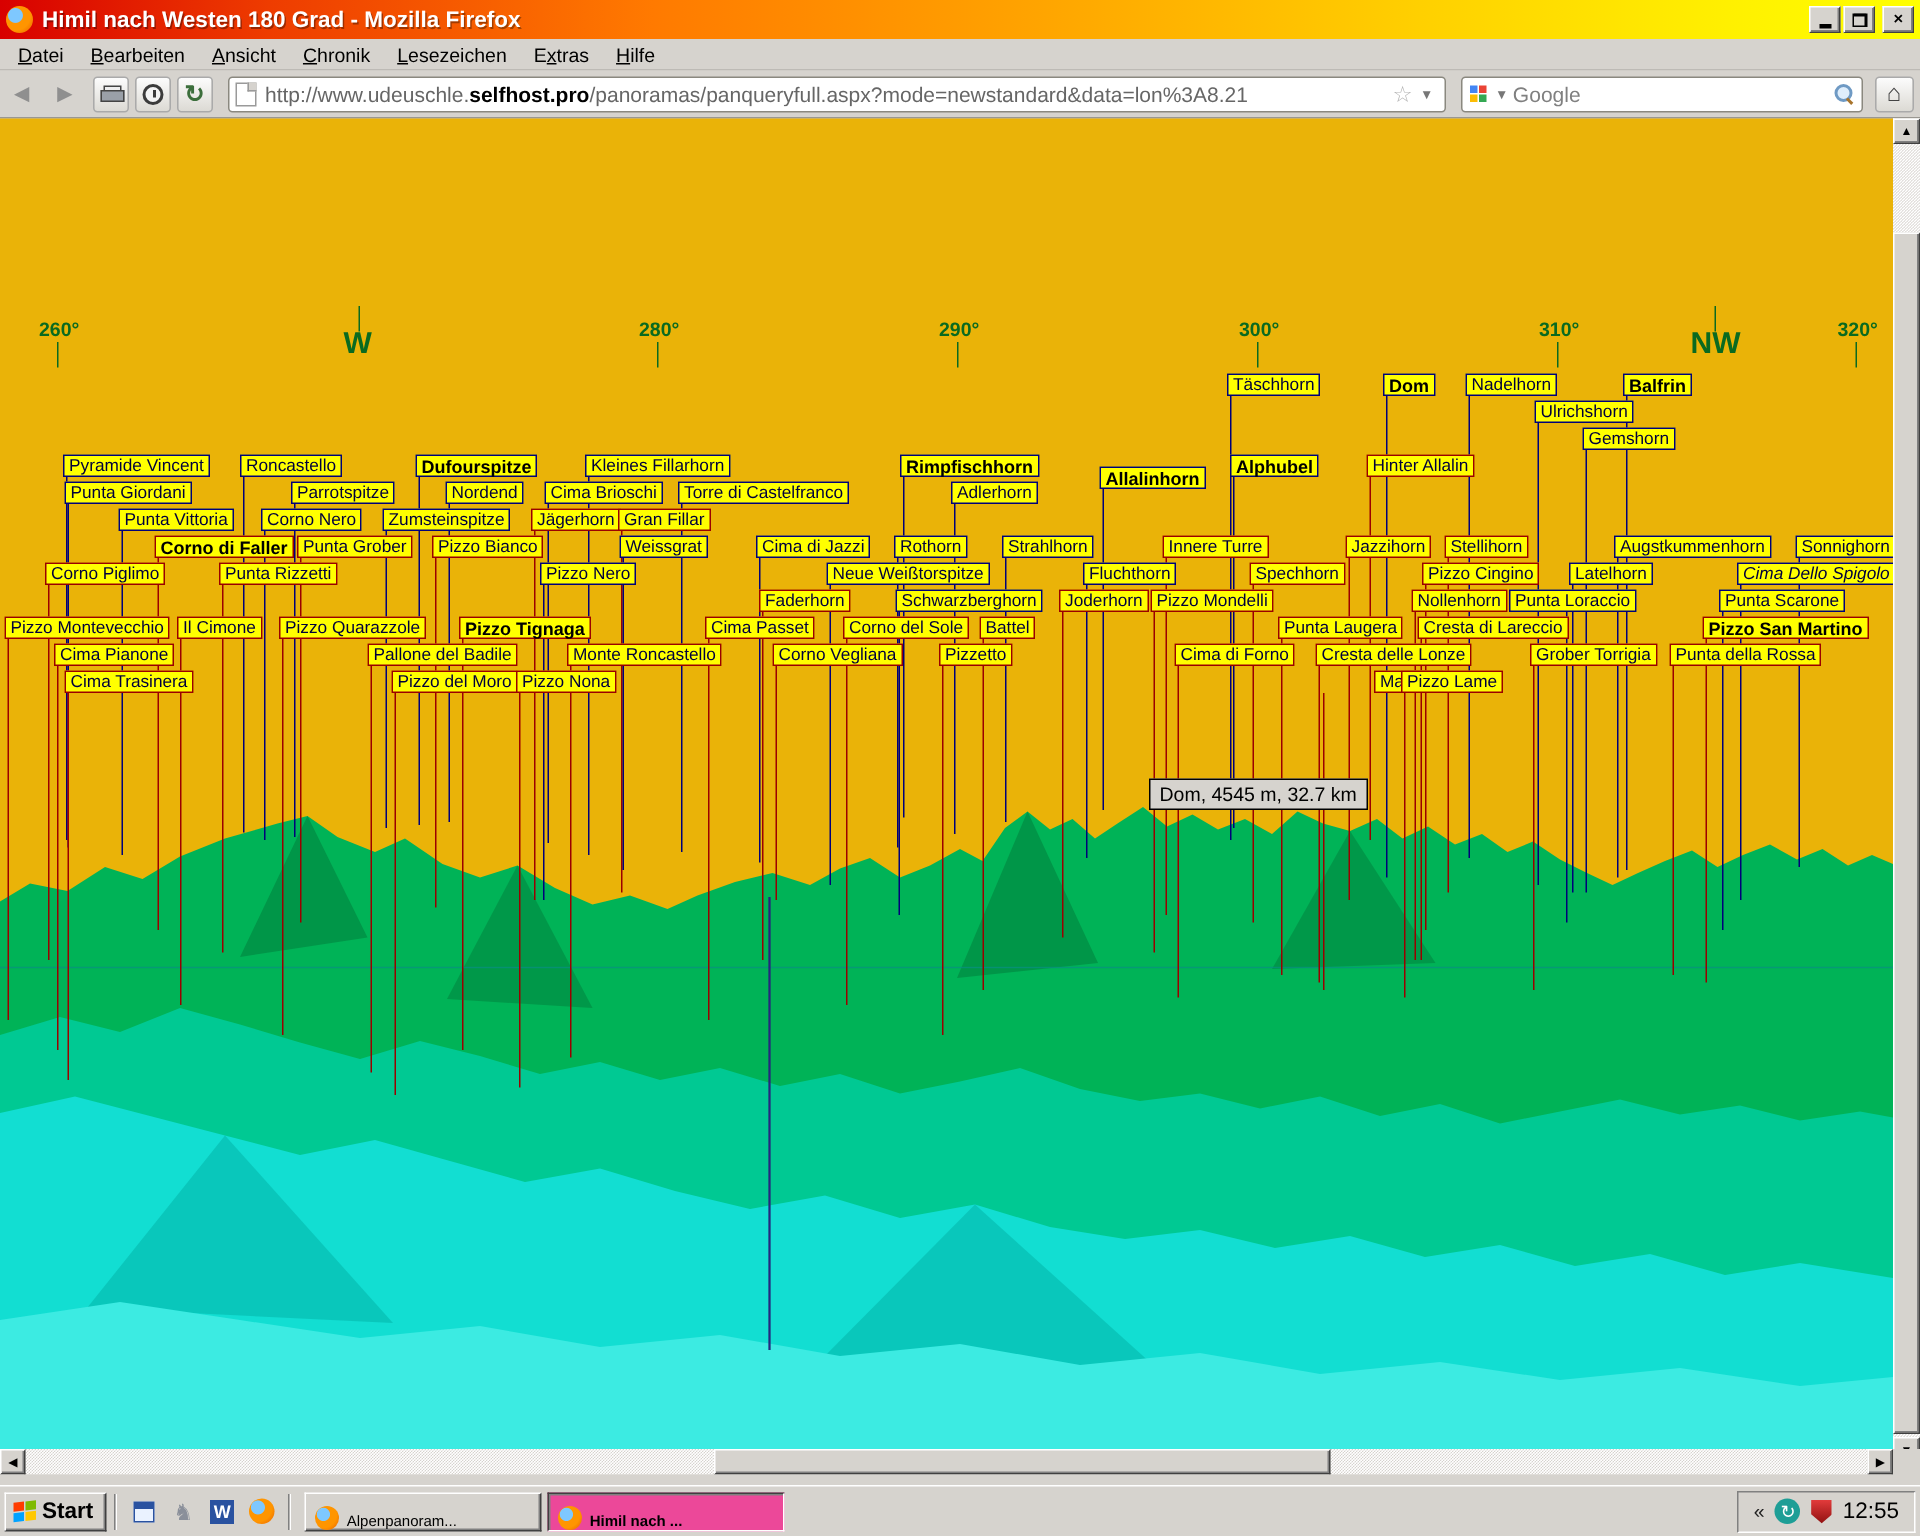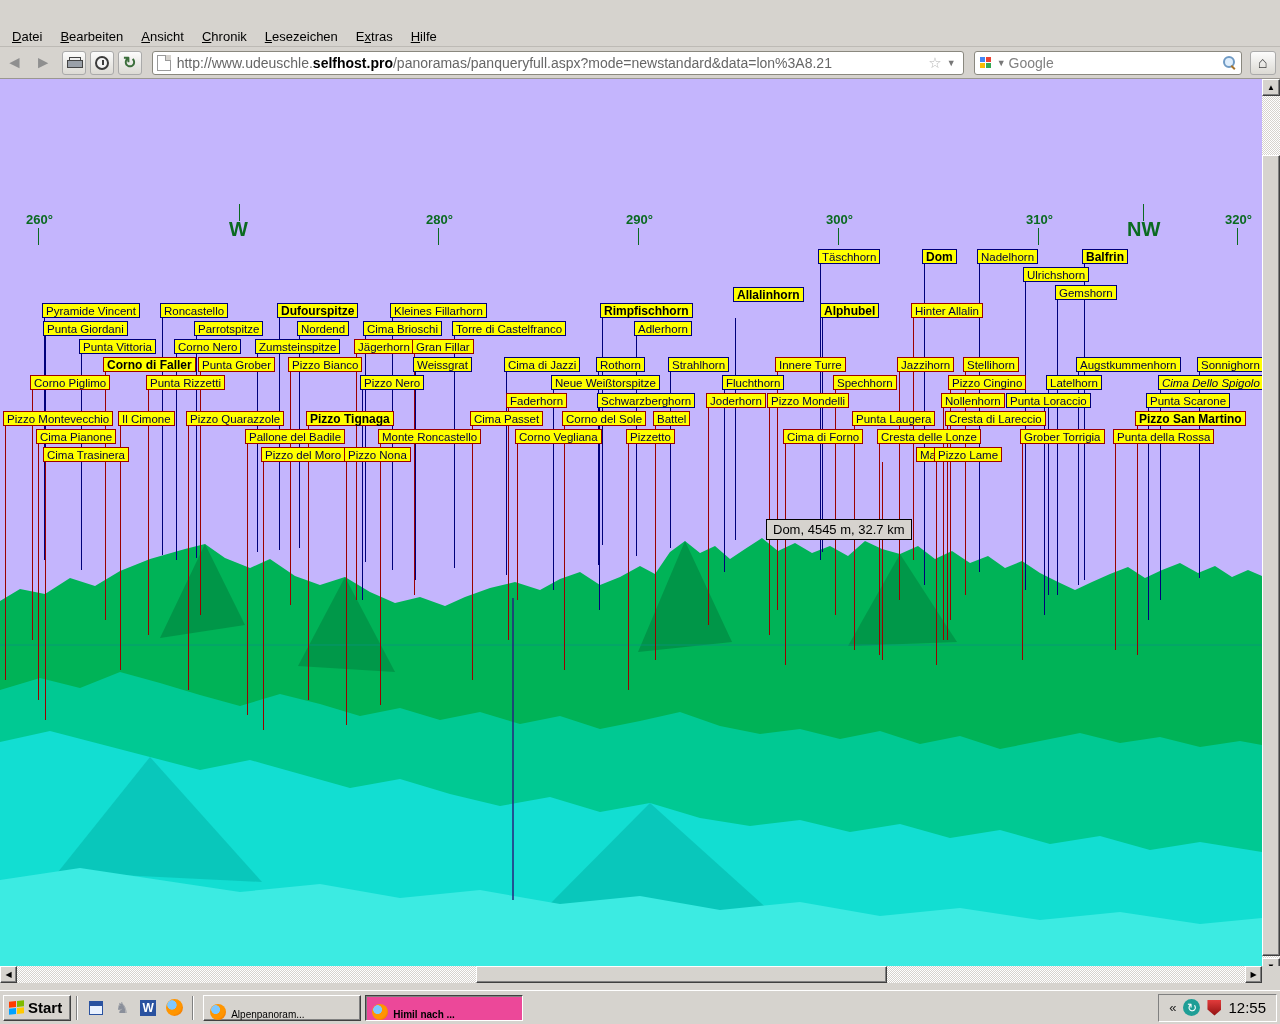--- a/index.html
+++ b/index.html
@@ -53,21 +53,21 @@
     border-radius:3px; display:flex; align-items:center; padding:0 5px; font-size:14px; color:#808080; }
   .gicon { display:grid; grid-template-columns:5px 5px; grid-template-rows:5px 5px; gap:1px; margin-right:3px; }
   .gicon i { display:block; }
   .magnifier { position:relative; width:13px; height:13px; margin-left:auto; }
   .magnifier::before { content:""; position:absolute; left:0; top:0; width:8px; height:8px; border:2px solid #6f9ac4; border-radius:50%; background:#dfeefc; }
   .magnifier::after { content:""; position:absolute; left:9px; top:9px; width:5px; height:2px; background:#a8742c; transform:rotate(45deg); transform-origin:0 0; }
   .homebtn { width:26px; height:24px; margin-left:8px; display:flex; align-items:center; justify-content:center;
     border:1px solid #aaa; border-radius:3px; background:linear-gradient(#fcfcfc,#dcdad4); font-size:16px; color:#444; }
 
   
-  #content { position:absolute; left:0; top:79px; width:1262px; height:887px; background:#c4b5fd; overflow:hidden; }
+  #content { position:absolute; left:0; top:79px; width:1262px; height:887px; background:#eab308; overflow:hidden; }
   .compass-label { position:absolute; color:#0a6a20; font-weight:bold; font-size:13px; }
   .compass-label.big { font-size:20px; }
   .compass-tick { position:absolute; width:1px; height:17px; background:#0a6a20; }
   .peak { position:absolute; height:15px; line-height:12px; padding:1px 3px; background:#ffff00;
     border:1px solid; font-size:11.5px; color:#00003c; white-space:nowrap; z-index:3; }
   .peak.bold { font-weight:bold; color:#000; font-size:12px; }
   .leader { position:absolute; width:1px; z-index:2; }
   #terrain { position:absolute; left:0; top:0; z-index:1; }
   .tooltip { position:absolute; z-index:5; background:#d6d3ce; border:1px solid #000;
     font-size:13px; color:#000; padding:2px 6px; white-space:nowrap; }
@@ -111,20 +111,33 @@
   .upd-ico { width:17px; height:17px; border-radius:50%; background:#1e9e96; color:#fff; font-size:12px;
     display:flex; align-items:center; justify-content:center; }
   .shield-ico { width:14px; height:16px; background:linear-gradient(#e23b3b,#8f1010);
     clip-path:polygon(0 0,100% 0,100% 62%,50% 100%,0 62%); }
 </style>
 </head>
 <body>
 
 <div id="screen">
 
+  <div class="titlebar">
+    <div class="ffball"></div>
+    <span class="title">Himil nach Westen 180 Grad - Mozilla Firefox</span>
+    <div class="winbtns">
+      <div class="winbtn">
+          <div class="glyph-min"></div>
+        </div>
+      <div class="winbtn">
+          <div class="glyph-rest"></div>
+        </div>
+      <div class="winbtn close">×</div>
+    </div>
+  </div>
 
   <div class="menubar">
       <span class="mi"><u>D</u><span>a</span><span>t</span><span>e</span><span>i</span></span>
       <span class="mi"><u>B</u><span>e</span><span>a</span><span>r</span><span>b</span><span>e</span><span>i</span><span>t</span><span>e</span><span>n</span></span>
       <span class="mi"><u>A</u><span>n</span><span>s</span><span>i</span><span>c</span><span>h</span><span>t</span></span>
       <span class="mi"><u>C</u><span>h</span><span>r</span><span>o</span><span>n</span><span>i</span><span>k</span></span>
       <span class="mi"><u>L</u><span>e</span><span>s</span><span>e</span><span>z</span><span>e</span><span>i</span><span>c</span><span>h</span><span>e</span><span>n</span></span>
       <span class="mi"><span>E</span><u>x</u><span>t</span><span>r</span><span>a</span><span>s</span></span>
       <span class="mi"><u>H</u><span>i</span><span>l</span><span>f</span><span>e</span></span>
     </div>
@@ -215,21 +228,21 @@
         <div class="peak" style="left: 42px; top: 224px; border-color: rgb(0, 0, 122);">Pyramide Vincent</div>
         <div class="leader" style="left: 162px; top: 239px; height: 237px; background: rgb(0, 0, 122);"></div>
         <div class="peak" style="left: 160px; top: 224px; border-color: rgb(0, 0, 122);">Roncastello</div>
         <div class="leader" style="left: 279px; top: 239px; height: 232px; background: rgb(0, 0, 122);"></div>
         <div class="peak bold" style="left: 277px; top: 224px; border-color: rgb(0, 0, 122);">Dufourspitze</div>
         <div class="leader" style="left: 392px; top: 239px; height: 252px; background: rgb(0, 0, 122);"></div>
         <div class="peak" style="left: 390px; top: 224px; border-color: rgb(0, 0, 122);">Kleines Fillarhorn</div>
         <div class="leader" style="left: 602px; top: 239px; height: 227px; background: rgb(0, 0, 122);"></div>
         <div class="peak bold" style="left: 600px; top: 224px; border-color: rgb(0, 0, 122);">Rimpfischhorn</div>
         <div class="leader" style="left: 735px; top: 239px; height: 222px; background: rgb(0, 0, 122);"></div>
-        <div class="peak bold" style="left: 733px; top: 208px; border-color: rgb(0, 0, 122);">Allalinhorn</div>
+        <div class="peak bold" style="left: 733px; top: 232px; border-color: rgb(0, 0, 122);">Allalinhorn</div>
         <div class="leader" style="left: 822px; top: 239px; height: 234px; background: rgb(0, 0, 122);"></div>
         <div class="peak bold" style="left: 820px; top: 224px; border-color: rgb(0, 0, 122);">Alphubel</div>
         <div class="leader" style="left: 913px; top: 239px; height: 242px; background: rgb(155, 0, 0);"></div>
         <div class="peak" style="left: 911px; top: 224px; border-color: rgb(155, 0, 0);">Hinter Allalin</div>
         <div class="peak" style="left: -14px; top: 242px; border-color: rgb(0, 0, 122);">g</div>
         <div class="leader" style="left: 45px; top: 257px; height: 229px; background: rgb(0, 0, 122);"></div>
         <div class="peak" style="left: 43px; top: 242px; border-color: rgb(0, 0, 122);">Punta Giordani</div>
         <div class="leader" style="left: 196px; top: 257px; height: 222px; background: rgb(0, 0, 122);"></div>
         <div class="peak" style="left: 194px; top: 242px; border-color: rgb(0, 0, 122);">Parrotspitze</div>
         <div class="leader" style="left: 299px; top: 257px; height: 212px; background: rgb(0, 0, 122);"></div>

